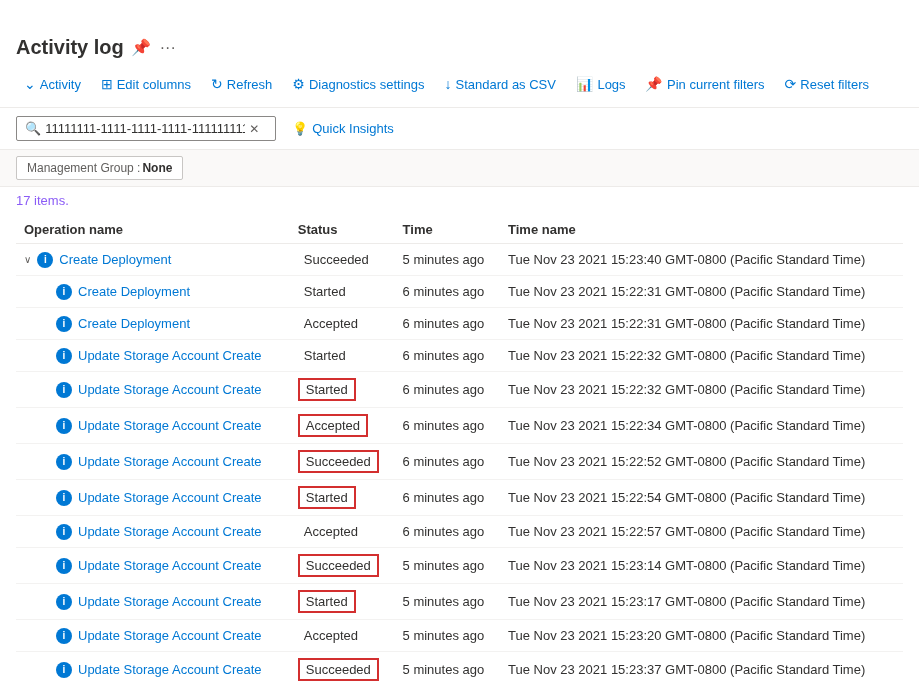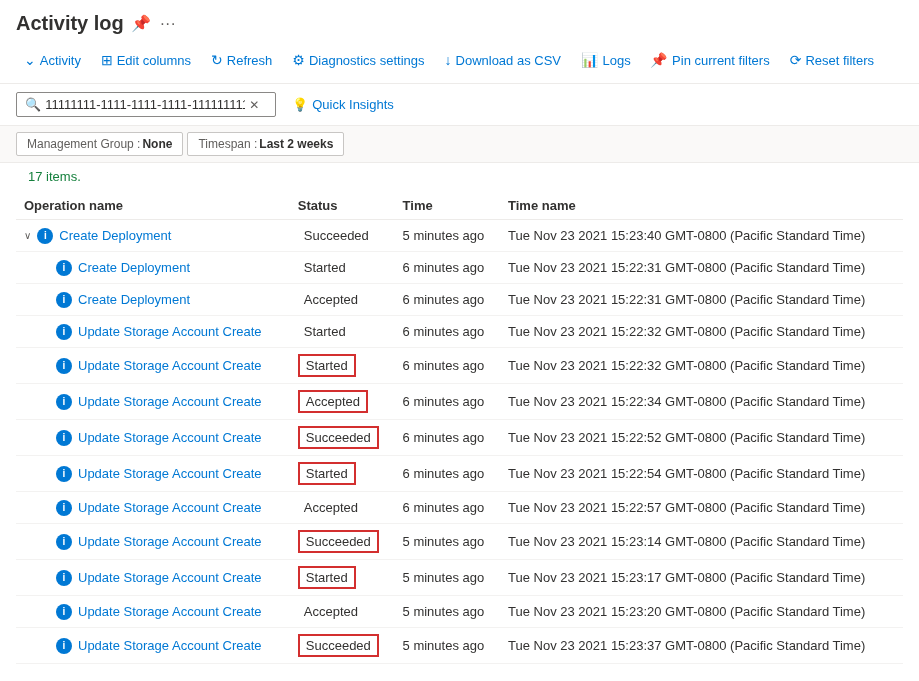--- a/index.html
+++ b/index.html
@@ -1,38 +1,38 @@
 <!DOCTYPE html>
 <html><head>
   <meta charset="utf-8">
   <style>
     * { box-sizing: border-box; margin: 0; padding: 0; }
     body { font-family: 'Segoe UI', Arial, sans-serif; font-size: 13px; color: #323130; background: #fff; }
 
-    .header { padding: 12px 16px 6px 16px; border-bottom: 1px solid #edebe9; }
+    .header { padding: 12px 16px 6px 16px; border-bottom: 1px solid #edebe9; margin-top: 24px; }
     .title-row { display: flex; align-items: center; gap: 8px; margin-bottom: 8px; }
     .title-text { font-size: 20px; font-weight: 600; color: #323130; }
     .title-icon { color: #605e5c; cursor: pointer; font-size: 16px; }
 
     .toolbar { display: flex; align-items: center; gap: 4px; padding: 4px 0; flex-wrap: wrap; }
     .toolbar-btn { display: flex; align-items: center; gap: 4px; padding: 5px 8px; border: none; background: transparent; cursor: pointer; color: #0078d4; font-size: 13px; border-radius: 2px; white-space: nowrap; }
     .toolbar-btn .icon { font-size: 14px; }
 
     .filter-row { display: flex; align-items: center; gap: 8px; padding: 8px 16px; border-bottom: 1px solid #edebe9; flex-wrap: wrap; }
     .search-box { display: flex; align-items: center; border: 1px solid #8a8886; border-radius: 2px; padding: 4px 8px; gap: 4px; background: #fff; min-width: 260px; }
     .search-input { border: none; outline: none; font-size: 13px; color: #323130; width: 200px; }
     .search-clear { cursor: pointer; color: #605e5c; font-size: 12px; }
     .quick-insights-btn { display: flex; align-items: center; gap: 4px; padding: 5px 8px; border: none; background: transparent; cursor: pointer; color: #0078d4; font-size: 13px; }
 
     .filter-chips { display: flex; align-items: flex-start; gap: 4px; padding: 6px 16px; border-bottom: 1px solid #edebe9; flex-wrap: wrap; background: #faf9f8; }
     .chip { display: inline-flex; align-items: center; padding: 4px 10px; background: #fff; border: 1px solid #c8c6c4; border-radius: 2px; font-size: 12px; color: #323130; }
     .chip-label { color: #605e5c; margin-right: 2px; }
     .chip-value { font-weight: 600; }
 
-    .items-count { padding: 6px 28px; font-size: 13px; color: #15803d; }
+    .items-count { padding: 6px 16px; font-size: 13px; color: #8b5cf6; }
 
     .table-container { padding: 0 16px; overflow-x: auto; }
     table { width: 100%; border-collapse: collapse; }
     thead th { text-align: left; padding: 8px 8px 6px 8px; font-weight: 600; color: #323130; font-size: 13px; border-bottom: 1px solid #edebe9; }
     tbody td { padding: 6px 8px; font-size: 13px; color: #323130; border-bottom: 1px solid #f3f2f1; vertical-align: middle; }
 
     .op-cell { display: flex; align-items: center; gap: 6px; }
     .info-icon { display: inline-flex; align-items: center; justify-content: center; width: 16px; height: 16px; border-radius: 50%; background: #0078d4; color: #fff; font-size: 10px; font-weight: 700; flex-shrink: 0; }
     .expand-icon { color: #605e5c; font-size: 10px; cursor: pointer; }
 
@@ -63,21 +63,21 @@
     <button class="toolbar-btn">
       <span class="icon">↻</span>
       <span>Refresh</span>
     </button>
     <button class="toolbar-btn">
       <span class="icon">⚙</span>
       <span>Diagnostics settings</span>
     </button>
     <button class="toolbar-btn">
       <span class="icon">↓</span>
-      <span>Download as CSV</span>
+      <span>Standard as CSV</span>
     </button>
     <button class="toolbar-btn">
       <span class="icon">📊</span>
       <span>Logs</span>
     </button>
     <button class="toolbar-btn">
       <span class="icon">📌</span>
       <span>Pin current filters</span>
     </button>
     <button class="toolbar-btn">
@@ -96,24 +96,20 @@
   <button class="quick-insights-btn">
     <span>💡</span>
     <span>Quick Insights</span>
   </button>
 </div>
 
 <div class="filter-chips">
   <div class="chip">
     <span class="chip-label">Management Group :</span>
     <span class="chip-value">None</span>
-  </div>
-  <div class="chip">
-    <span class="chip-label">Timespan :</span>
-    <span class="chip-value">Last 2 weeks</span>
   </div>
 </div>
 
 <div class="items-count">17 items.</div>
 
 <div class="table-container">
   <table>
     <thead>
       <tr>
         <th>Operation name</th>

